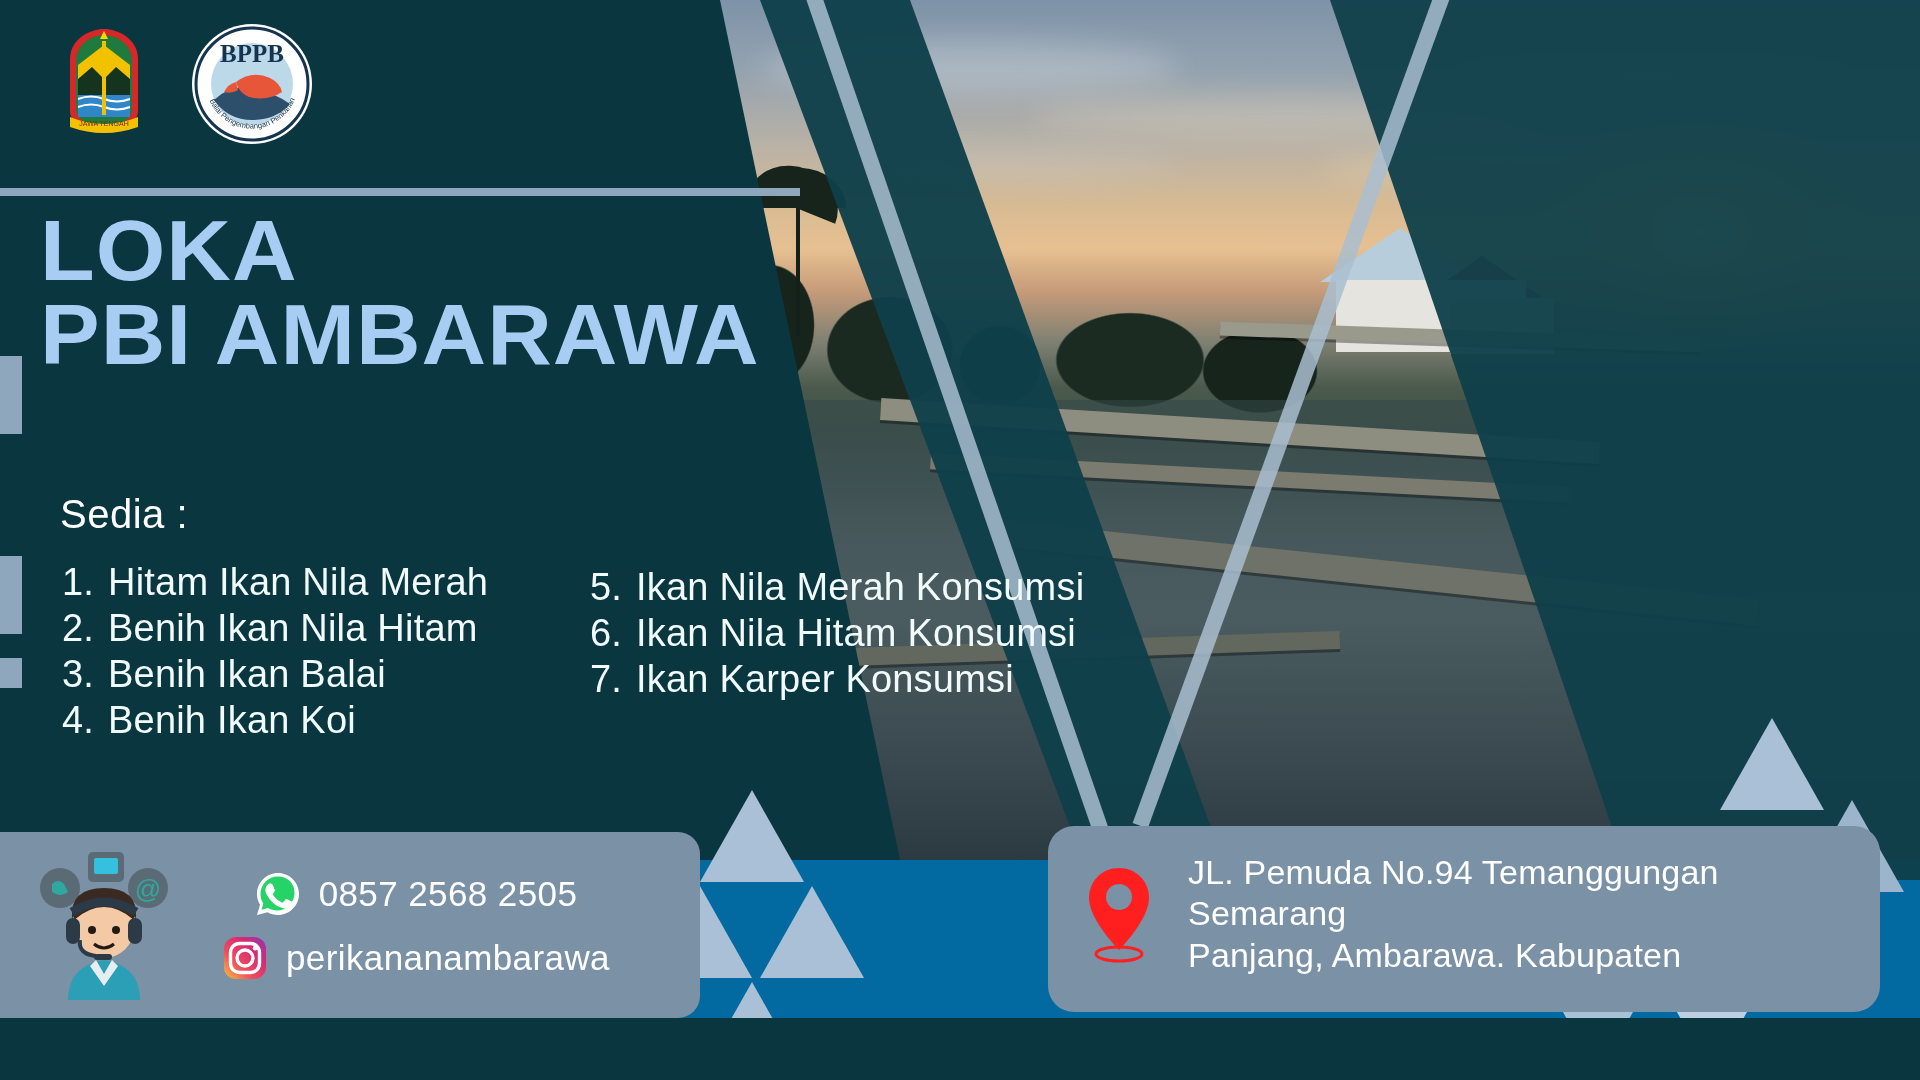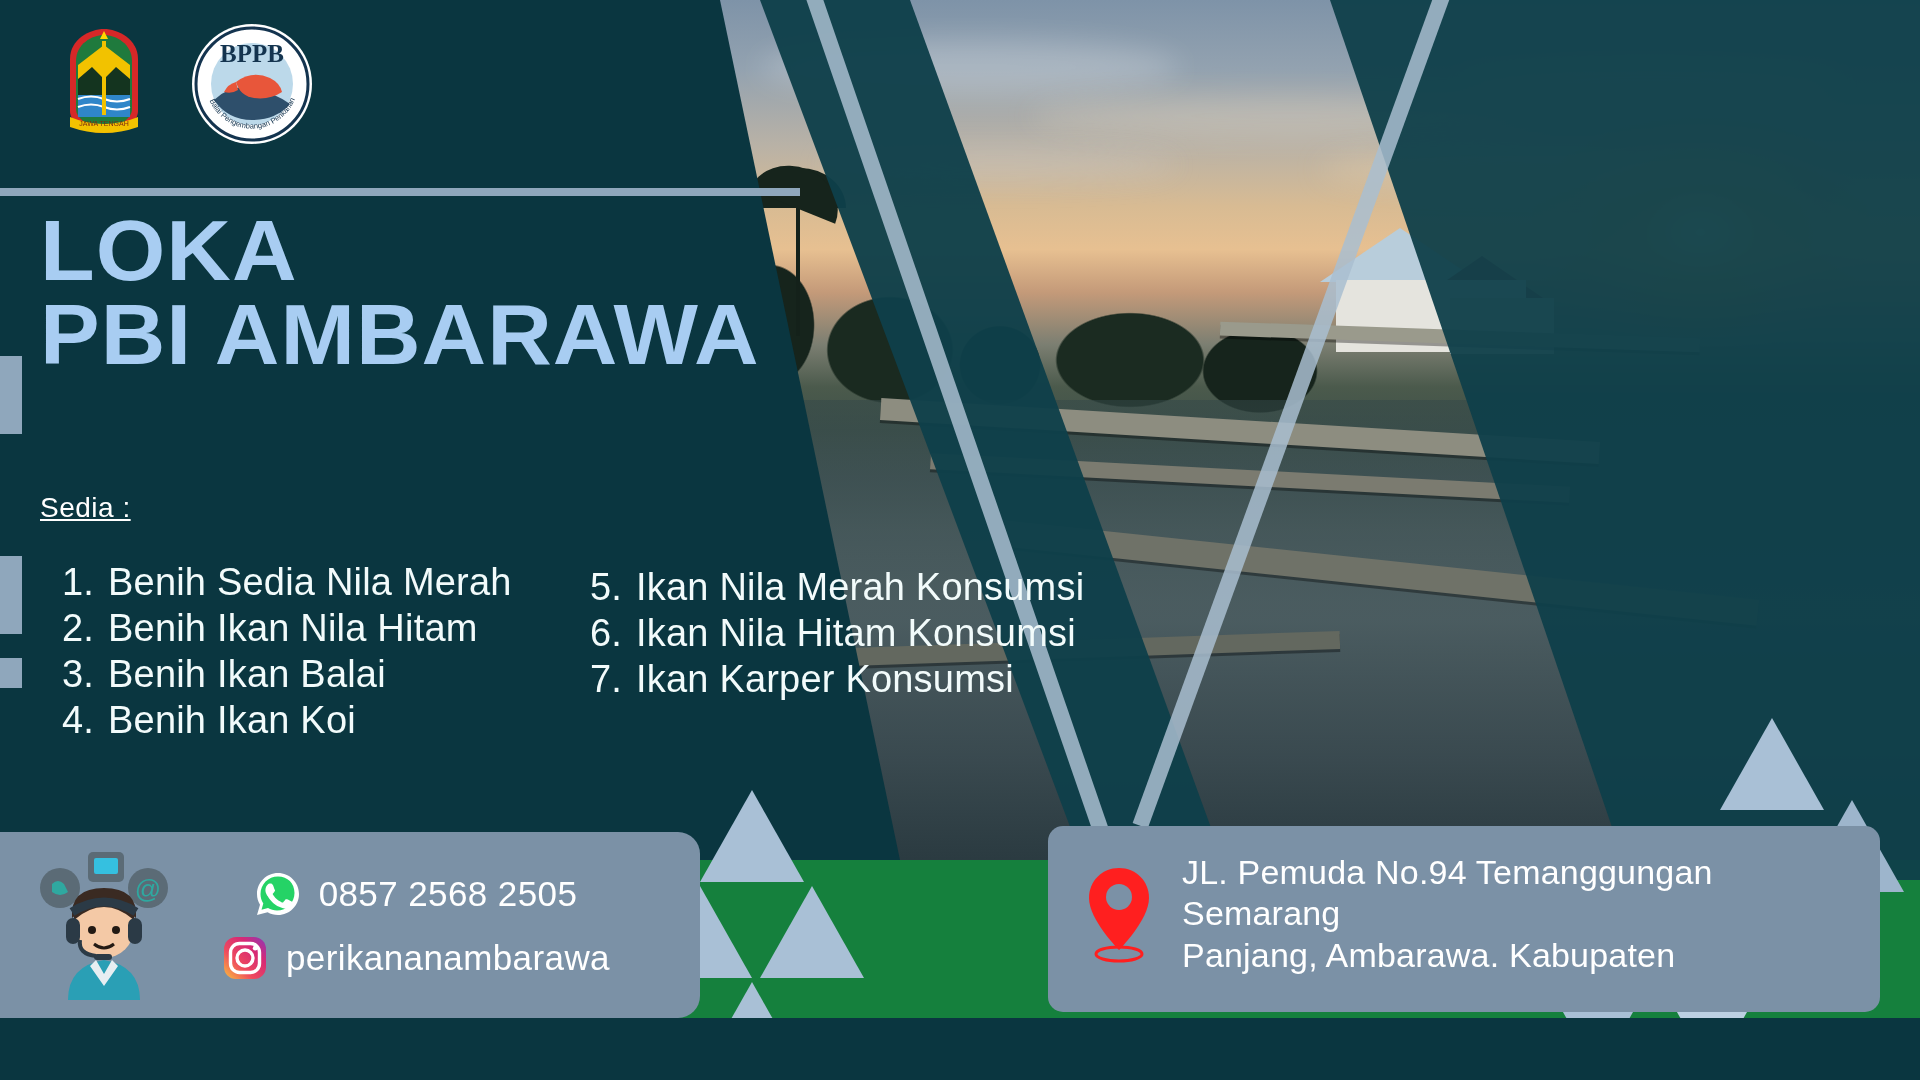--- a/index.html
+++ b/index.html
@@ -10,21 +10,21 @@
   body {
     width: 1920px;
     height: 1080px;
     overflow: hidden;
     font-family: "Liberation Sans", sans-serif;
   }
   .poster {
     position: relative;
     width: 1920px;
     height: 1080px;
-    background: #15803d;
+    background: #0369a1;
     overflow: hidden;
   }
 
   
   .photo-wrap {
     position: absolute;
     left: 700px;
     top: 0;
     width: 1220px;
     height: 860px;
@@ -239,25 +239,24 @@
     letter-spacing: 1px;
     color: #a8cdf2;
     transform: scaleX(1.04);
     transform-origin: left center;
     white-space: nowrap;
   }
 
   
   .sedia {
     position: absolute;
-    left: 40px; top: 492px;
-    font-size: 28px;
+    left: 60px; top: 492px;
+    font-size: 40px;
     color: #ffffff;
     letter-spacing: 0.5px;
-    text-decoration: underline;
   }
   .list-col {
     position: absolute;
     color: #f2fbfb;
     font-size: 38px;
     line-height: 1.21;
     letter-spacing: 0.2px;
     white-space: nowrap;
   }
   .list-left  { left: 62px;  top: 560px; }
@@ -298,24 +297,24 @@
     letter-spacing: 0.4px;
   }
   .ic { width: 46px; height: 46px; flex: 0 0 46px; }
 
   
   .address-box {
     position: absolute;
     left: 1048px; top: 826px;
     width: 832px; height: 186px;
     background: #7b91a6;
-    border-radius: 15px;
+    border-radius: 26px;
     display: flex;
     align-items: center;
-    gap: 20px;
+    gap: 26px;
     padding: 0 30px 10px 28px;
     box-sizing: border-box;
   }
   .pin { width: 86px; height: 100px; flex: 0 0 86px; }
   .address-text {
     font-size: 34px;
     line-height: 1.22;
     color: #ffffff;
     letter-spacing: 0.2px;
   }
@@ -423,21 +422,21 @@
   <div class="title-block">
     <div class="title-line">LOKA</div>
     <div class="title-line">PBI AMBARAWA</div>
   </div>
 
   <div class="sedia">Sedia :</div>
 
   <div class="list-col list-left">
     <div class="li">
       <span class="li-num">1.</span>
-      <span>Benih Sedia Nila Merah</span>
+      <span>Hitam Ikan Nila Merah</span>
     </div>
     <div class="li">
       <span class="li-num">2.</span>
       <span>Benih Ikan Nila Hitam</span>
     </div>
     <div class="li">
       <span class="li-num">3.</span>
       <span>Benih Ikan Balai</span>
     </div>
     <div class="li">

